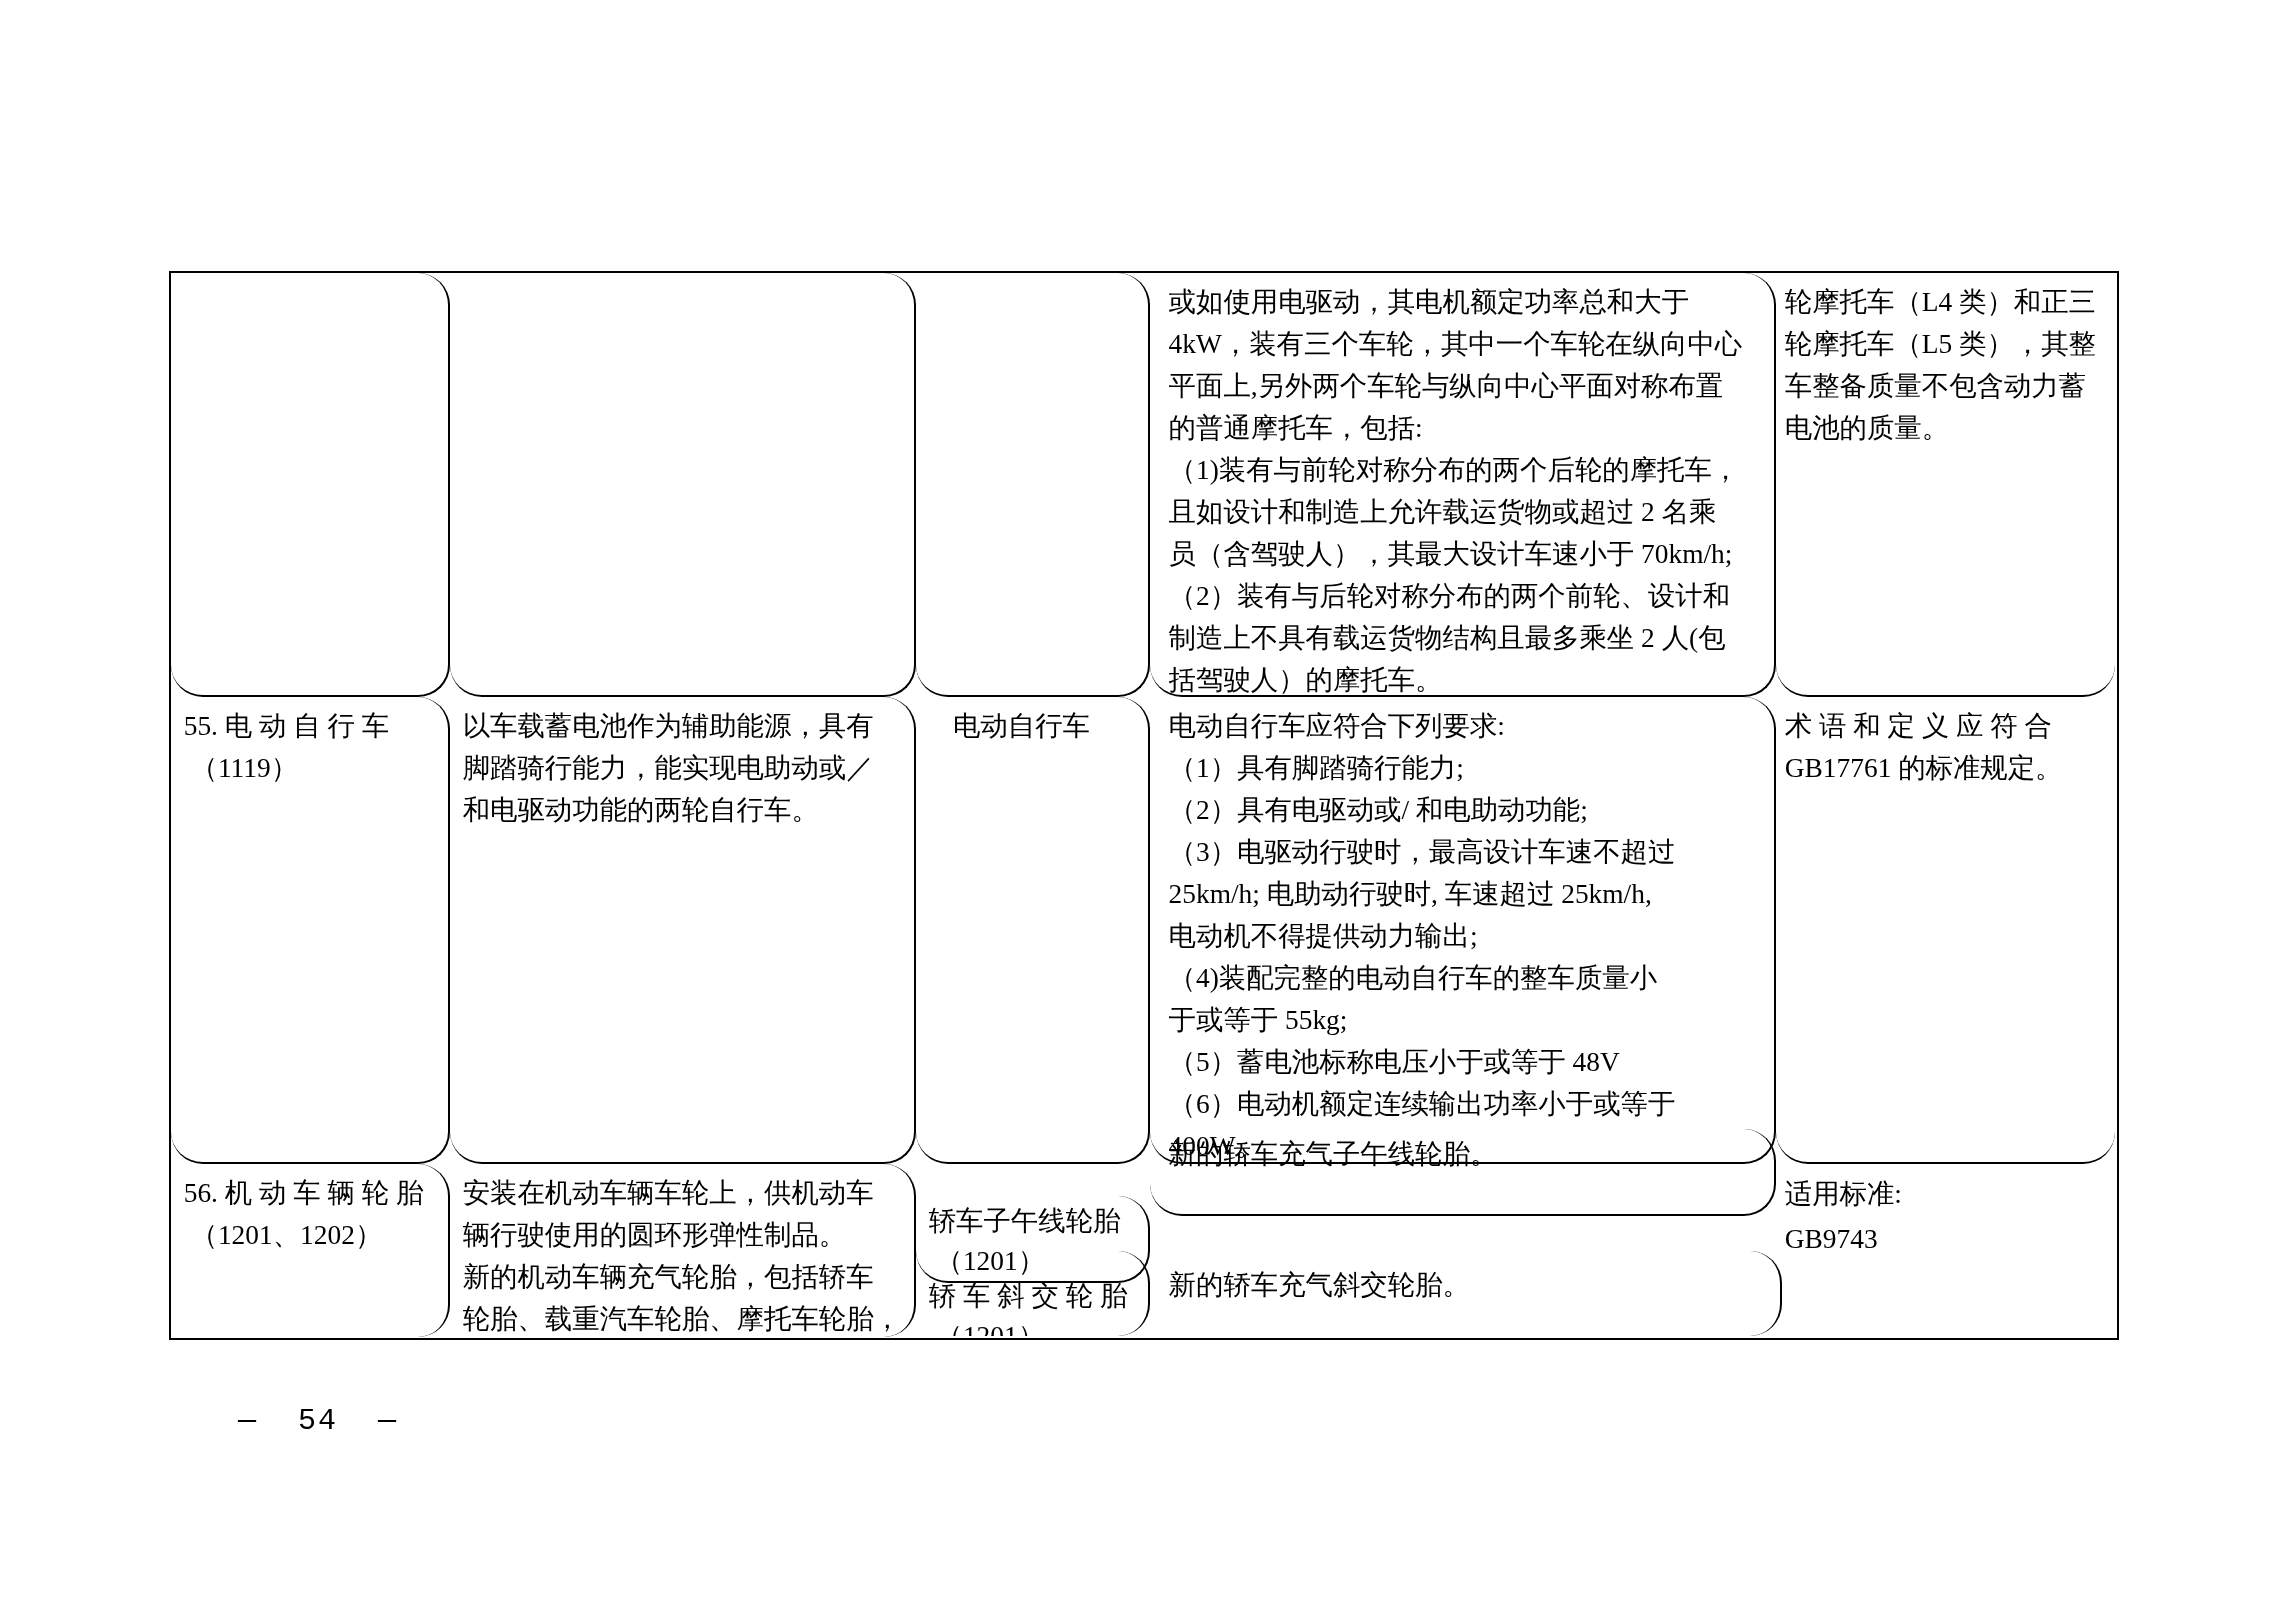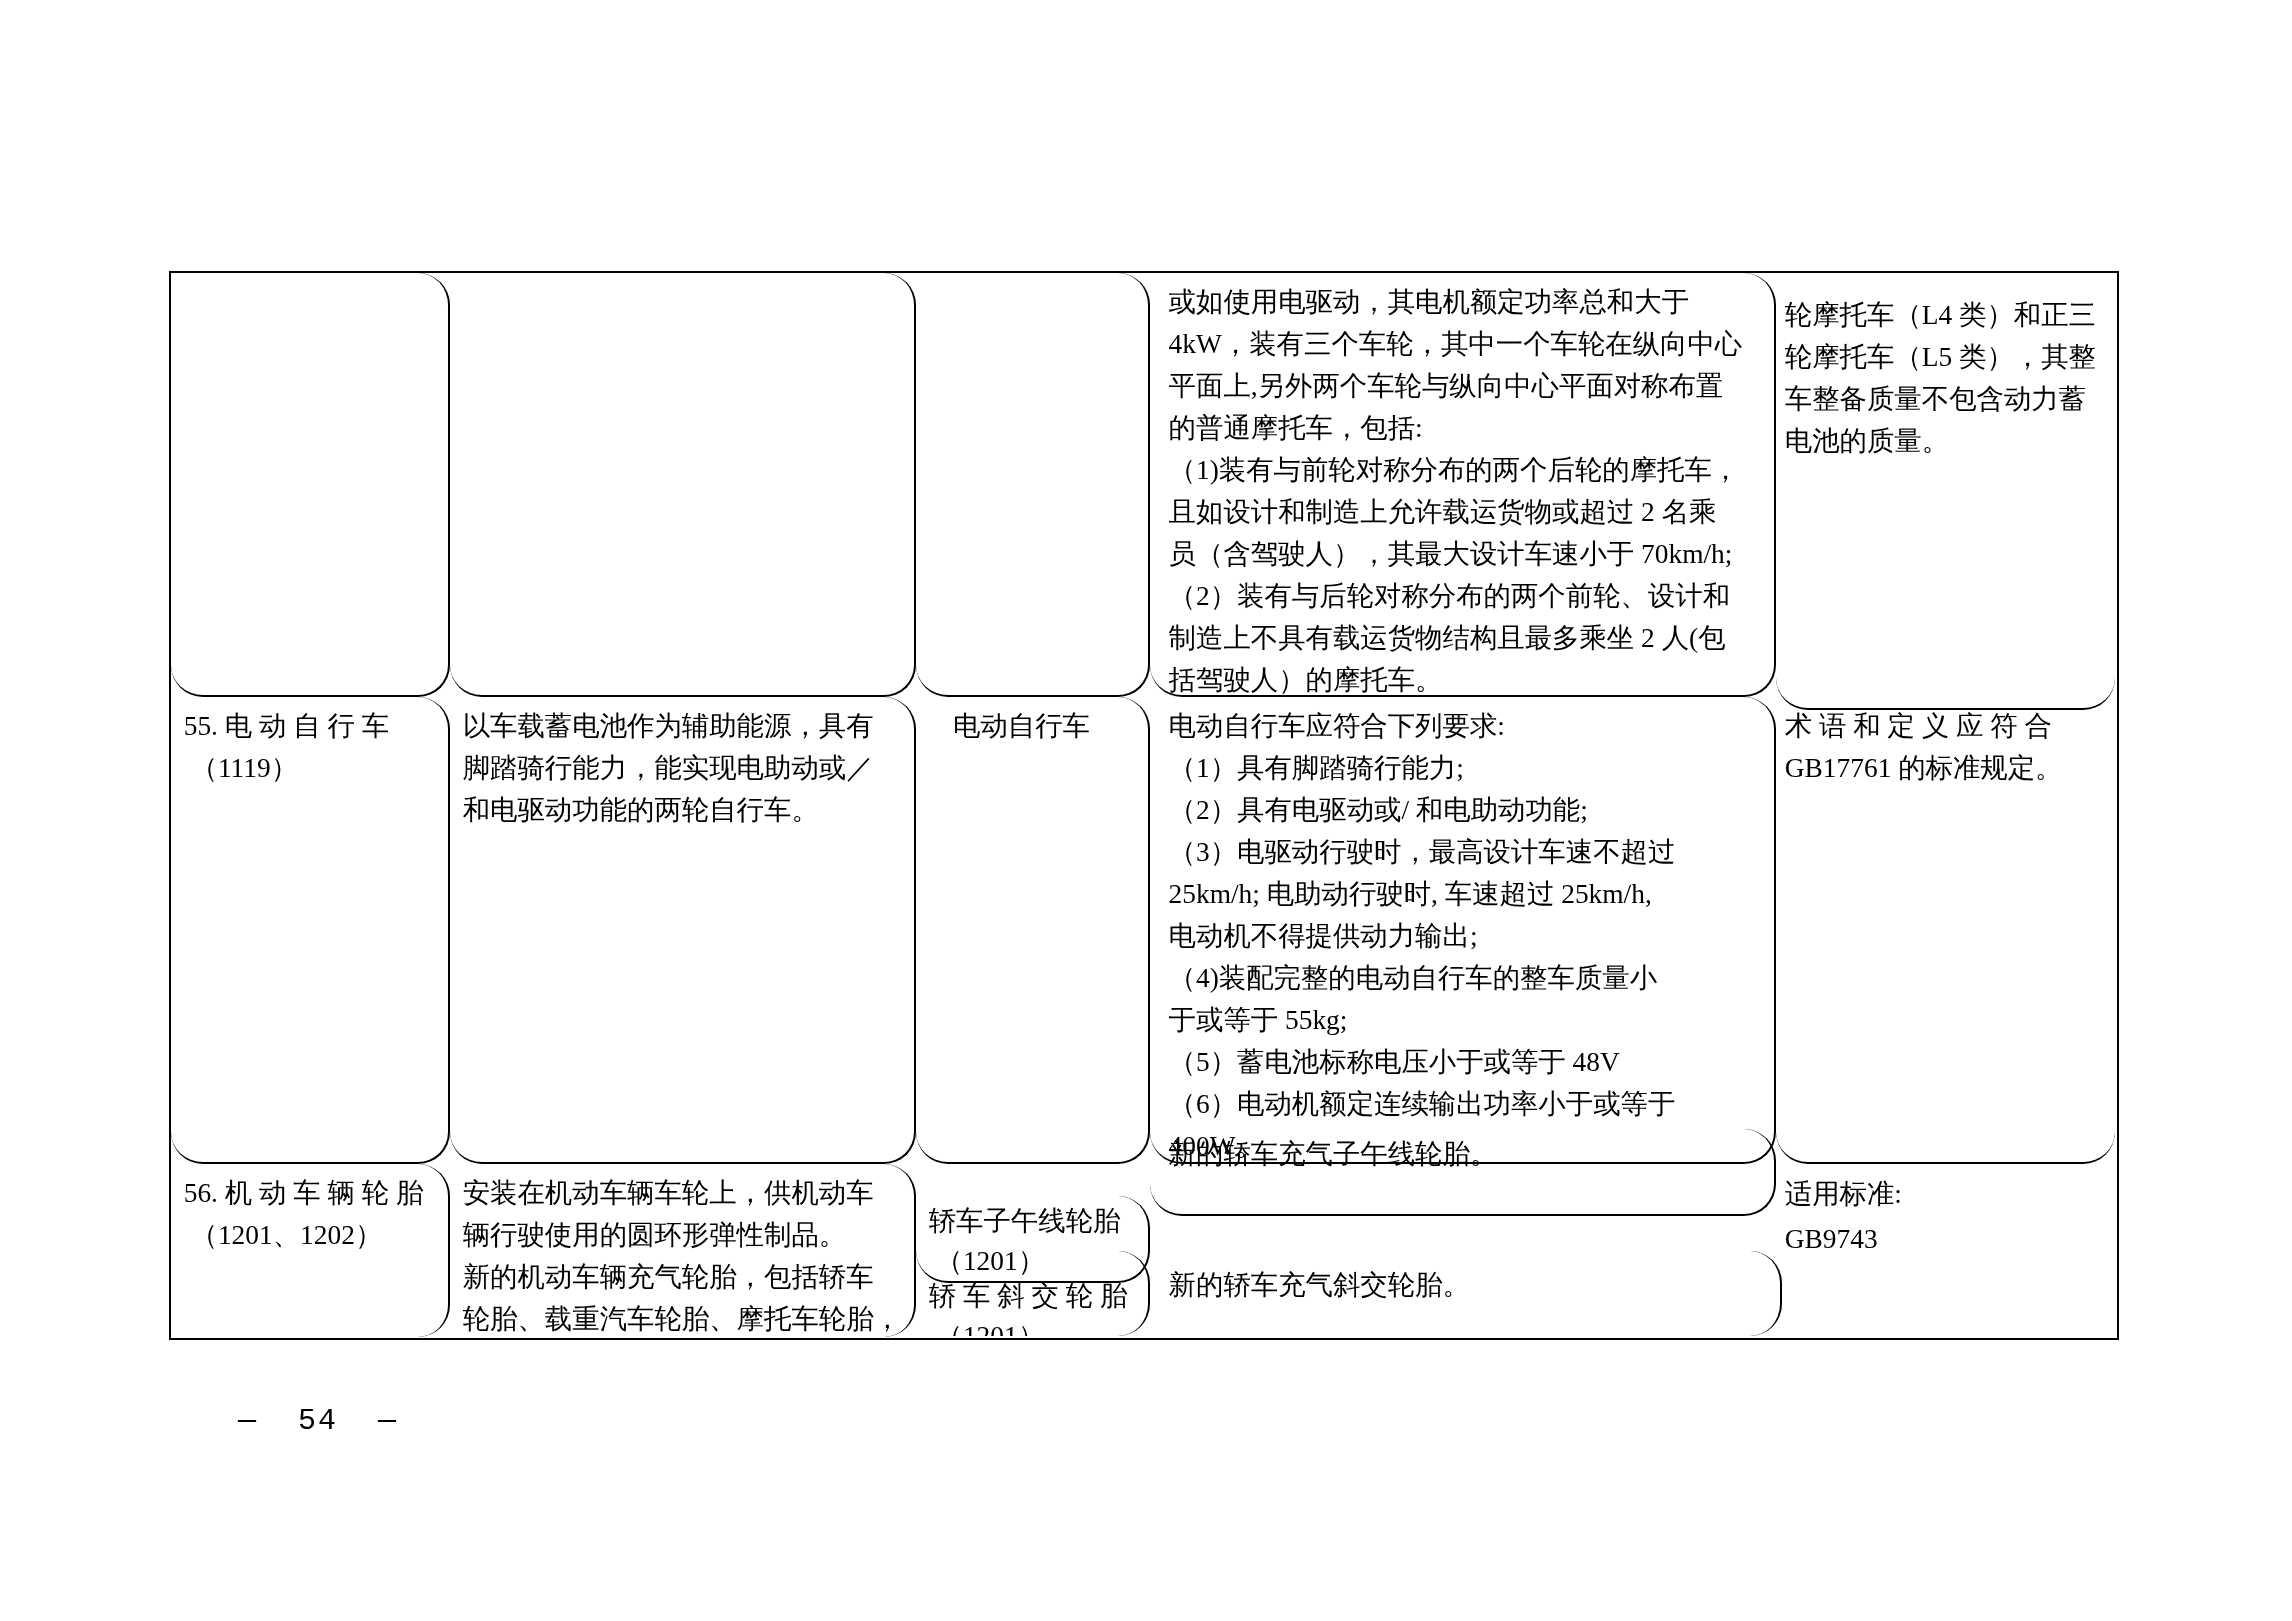--- a/index.html
+++ b/index.html
@@ -62,21 +62,21 @@
     <div class="cell br bb col4" style="left:979px; top:0; width:626px; height:424px;">或如使用电驱动，其电机额定功率总和大于
 4kW，装有三个车轮，其中一个车轮在纵向中心
 平面上,另外两个车轮与纵向中心平面对称布置
 的普通摩托车，包括:
 （1)装有与前轮对称分布的两个后轮的摩托车，
 且如设计和制造上允许载运货物或超过 2 名乘
 员（含驾驶人），其最大设计车速小于 70km/h;
 （2）装有与后轮对称分布的两个前轮、设计和
 制造上不具有载运货物结构且最多乘坐 2 人(包
 括驾驶人）的摩托车。</div>
-    <div class="cell bb col5" style="left:1605px; top:0; width:339px; height:424px;margin-top:13px;">轮摩托车（L4 类）和正三
+    <div class="cell bb col5" style="left:1605px; top:0; width:339px; height:424px;">轮摩托车（L4 类）和正三
 轮摩托车（L5 类），其整
 车整备质量不包含动力蓄
 电池的质量。</div>
 
     <div class="cell br bb" style="left:0; top:424px; width:279px; height:467px;">55. 电 动 自 行 车
  （1119）</div>
     <div class="cell br bb" style="left:279px; top:424px; width:466px; height:467px;">以车载蓄电池作为辅助能源，具有
 脚踏骑行能力，能实现电助动或／
 和电驱动功能的两轮自行车。</div>
     <div class="cell br bb" style="left:745px; top:424px; width:234px; height:467px;padding-left:37px;">电动自行车</div>

